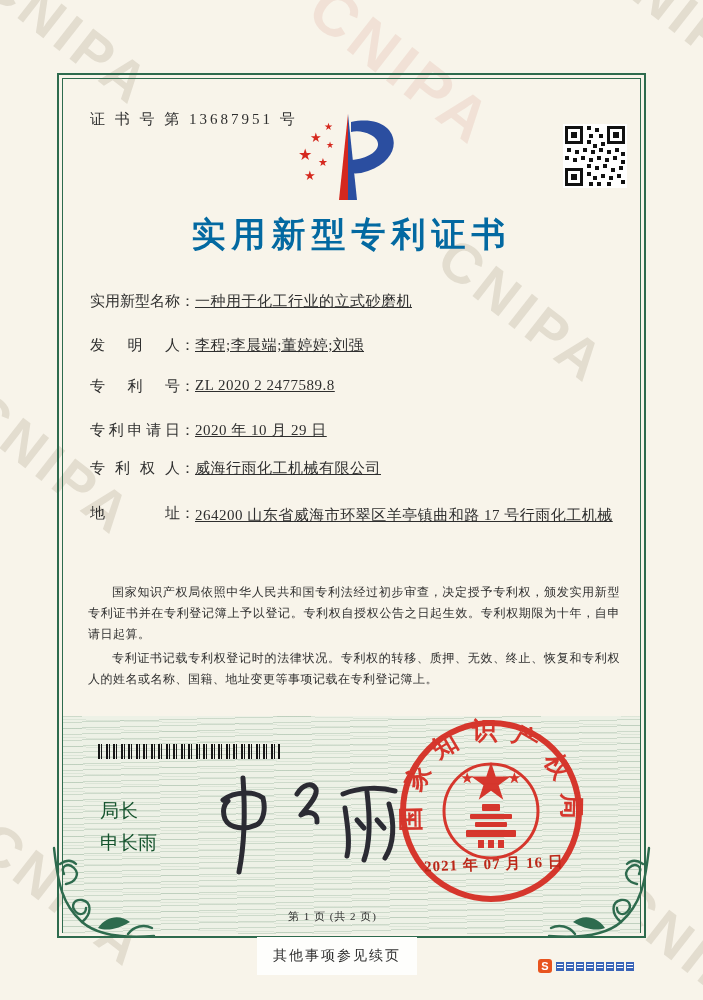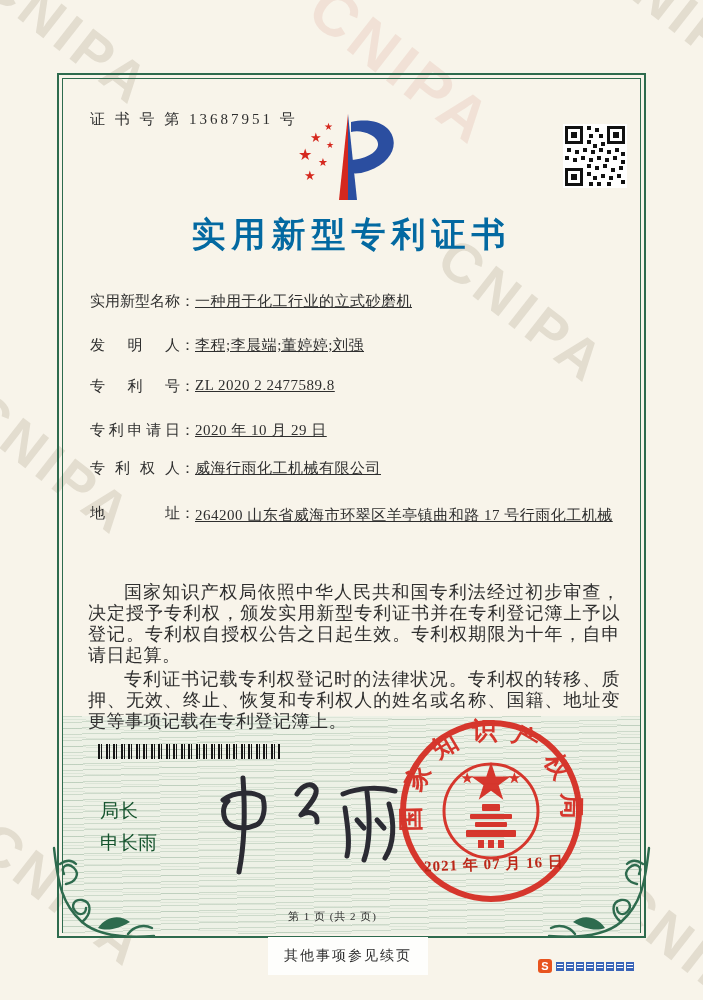--- a/index.html
+++ b/index.html
@@ -41,40 +41,40 @@
   }
   
   .frow { position:absolute; left:90px; font-size:15px; z-index:3; white-space:nowrap; }
   .flabel { display:inline-block; width:90px; text-align:justify; text-align-last:justify; vertical-align:top; }
   .flabel2 { display:inline-block; width:100px; text-align:justify; text-align-last:justify; vertical-align:top; }
   .fcolon { display:inline-block; vertical-align:top; }
   .fvalue { display:inline-block; letter-spacing:0.5px; vertical-align:top;text-decoration:underline; }
   .fvalue-wrap { white-space:normal; width:418px; line-height:23px; }
   .grant2 { position:absolute; left:250px; top:0; }
   
-  .paras { position:absolute; left:88px; top:582px; width:532px; font-size:18px;
+  .paras { position:absolute; left:88px; top:582px; width:532px; font-size:12px;
     line-height:21px; text-align:justify; z-index:3; }
   .paras p { text-indent:2em; letter-spacing:0.5px; }
   .paras p + p { margin-top:3px; }
   
   .barcode { position:absolute; left:98px; top:744px; width:182px; height:15px; z-index:3;
     background:repeating-linear-gradient(90deg,
       #151515 0px,#151515 2px, transparent 2px, transparent 3px,
       #151515 3px,#151515 4px, transparent 4px, transparent 8px,
       #151515 8px,#151515 10px, transparent 10px, transparent 11px,
       #151515 11px,#151515 12px, transparent 12px, transparent 15px); }
   .signer { position:absolute; left:100px; z-index:3;
     font-family:"Liberation Sans","DejaVu Sans",sans-serif; font-size:19px; color:#14532d; }
   .signature { position:absolute; left:205px; top:762px; z-index:3; }
   .seal { position:absolute; left:396px; top:716px; width:190px; height:190px; z-index:4; opacity:0.92; }
   .seal-date { position:absolute; left:405px; top:855px; width:178px; text-align:center; z-index:5;
     font-size:15px; font-weight:bold; color:#bb2718; letter-spacing:1px; transform:rotate(-2deg); }
   .page-info { position:absolute; left:245px; top:909px; width:175px; text-align:center;
     font-size:11px; letter-spacing:1px; z-index:3; }
-  .note-box { position:absolute; left:268px; top:937px; width:160px; height:38px; background:#fefefc;
+  .note-box { position:absolute; left:257px; top:937px; width:160px; height:38px; background:#fefefc;
     text-align:center; padding-top:10px; font-size:14px; letter-spacing:2px; z-index:5; }
   
   .footer-mark { position:absolute; left:538px; top:959px; height:14px; z-index:3; display:flex; align-items:center; }
   .fm-s { width:14px; height:14px; background:#e8541e; border-radius:3px; color:#fff;
     font-family:"Liberation Sans",sans-serif; font-size:11px; font-weight:bold;
     text-align:center; line-height:14px; margin-right:4px; }
   .fm-b { width:8px; height:9px; margin-right:2px; display:inline-block;
     background:repeating-linear-gradient(0deg,#3a64b8 0 2px,#fff 2px 3px); border:1px solid #3a64b8; }
 </style>
 </head>

